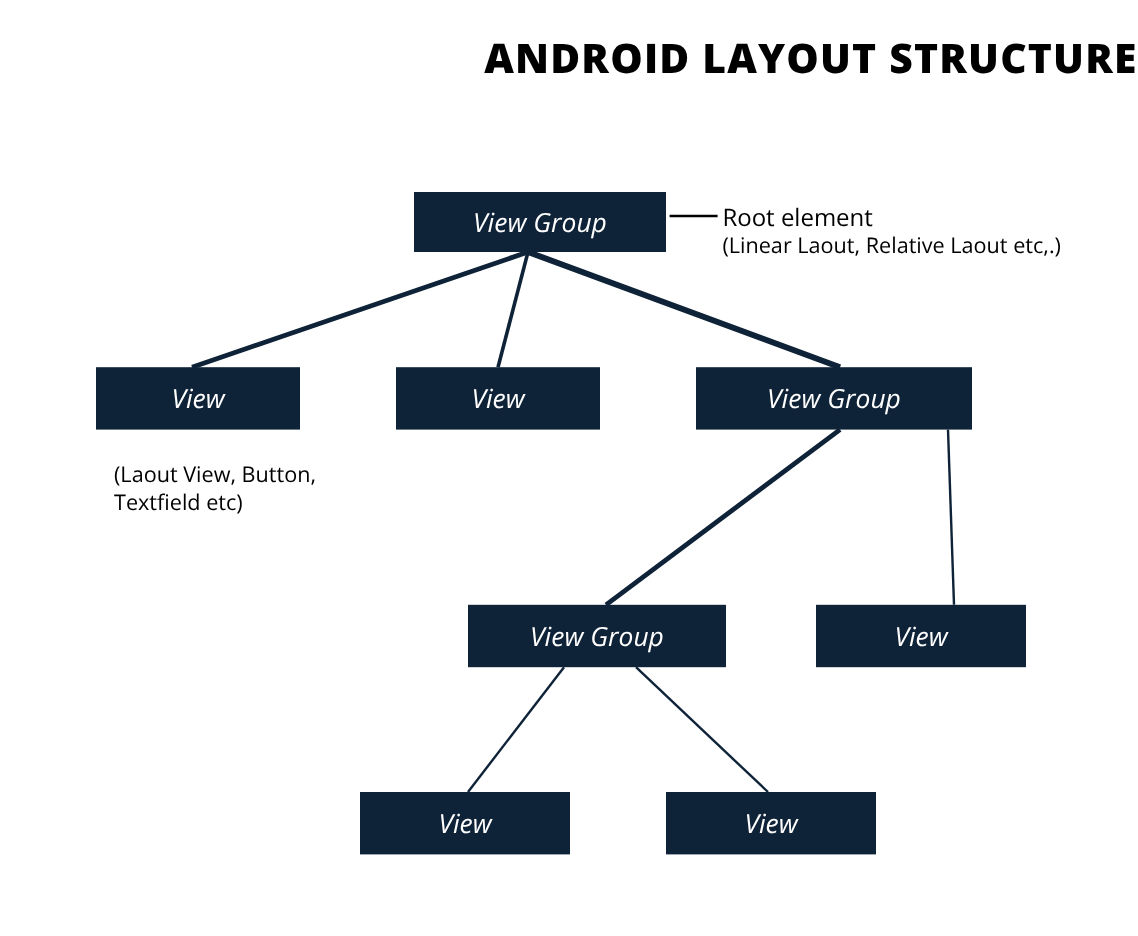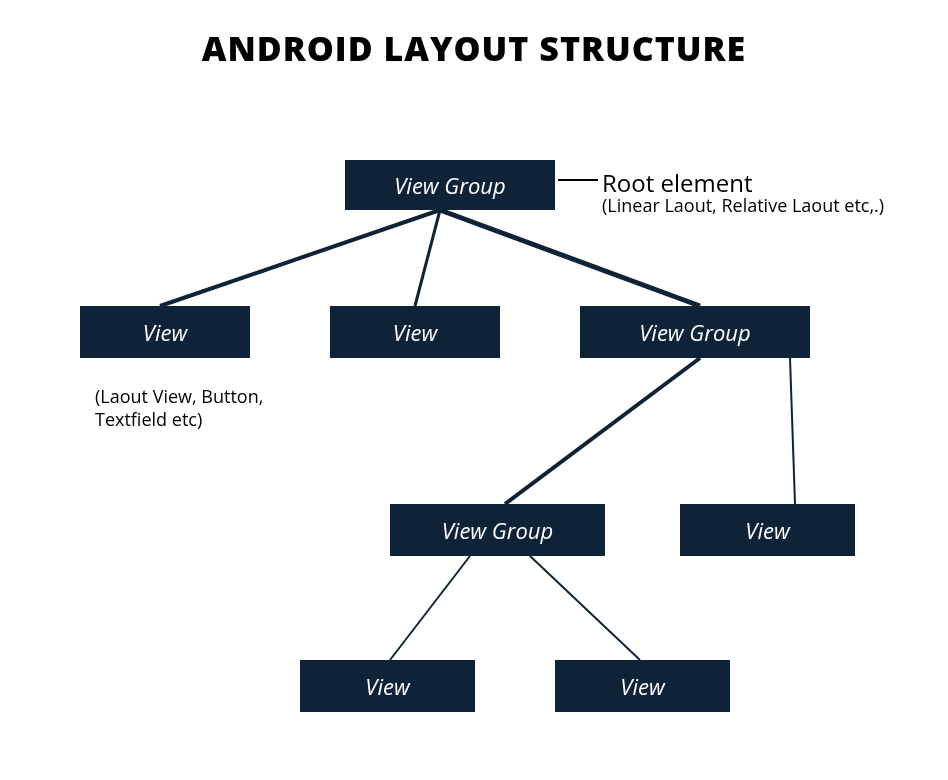--- a/index.html
+++ b/index.html
@@ -10,41 +10,41 @@
     background: #ffffff;
     font-family: "Segoe UI", "Open Sans", Arial, sans-serif;
     position: relative;
     overflow: hidden;
   }
   .title {
     position: absolute;
     top: 25px;
     left: 0;
     width: 948px;
-    text-align: center;
+    text-align: right;
     font-size: 34px;
     font-weight: 800;
     letter-spacing: 1px;
     color: #000000;
   }
   .node {
     position: absolute;
     background: #0f2338;
     color: #ffffff;
     display: flex;
     align-items: center;
     justify-content: center;
     font-size: 22px;
     font-weight: 400;
     font-style: italic;
   }
   .annot {
     position: absolute;
     color: #000000;
-    font-size: 24px;
+    font-size: 20px;
     line-height: 1.25;
   }
   .annot-sub {
     font-size: 18px;
   }
   svg.lines {
     position: absolute;
     top: 0;
     left: 0;
     width: 948px;

